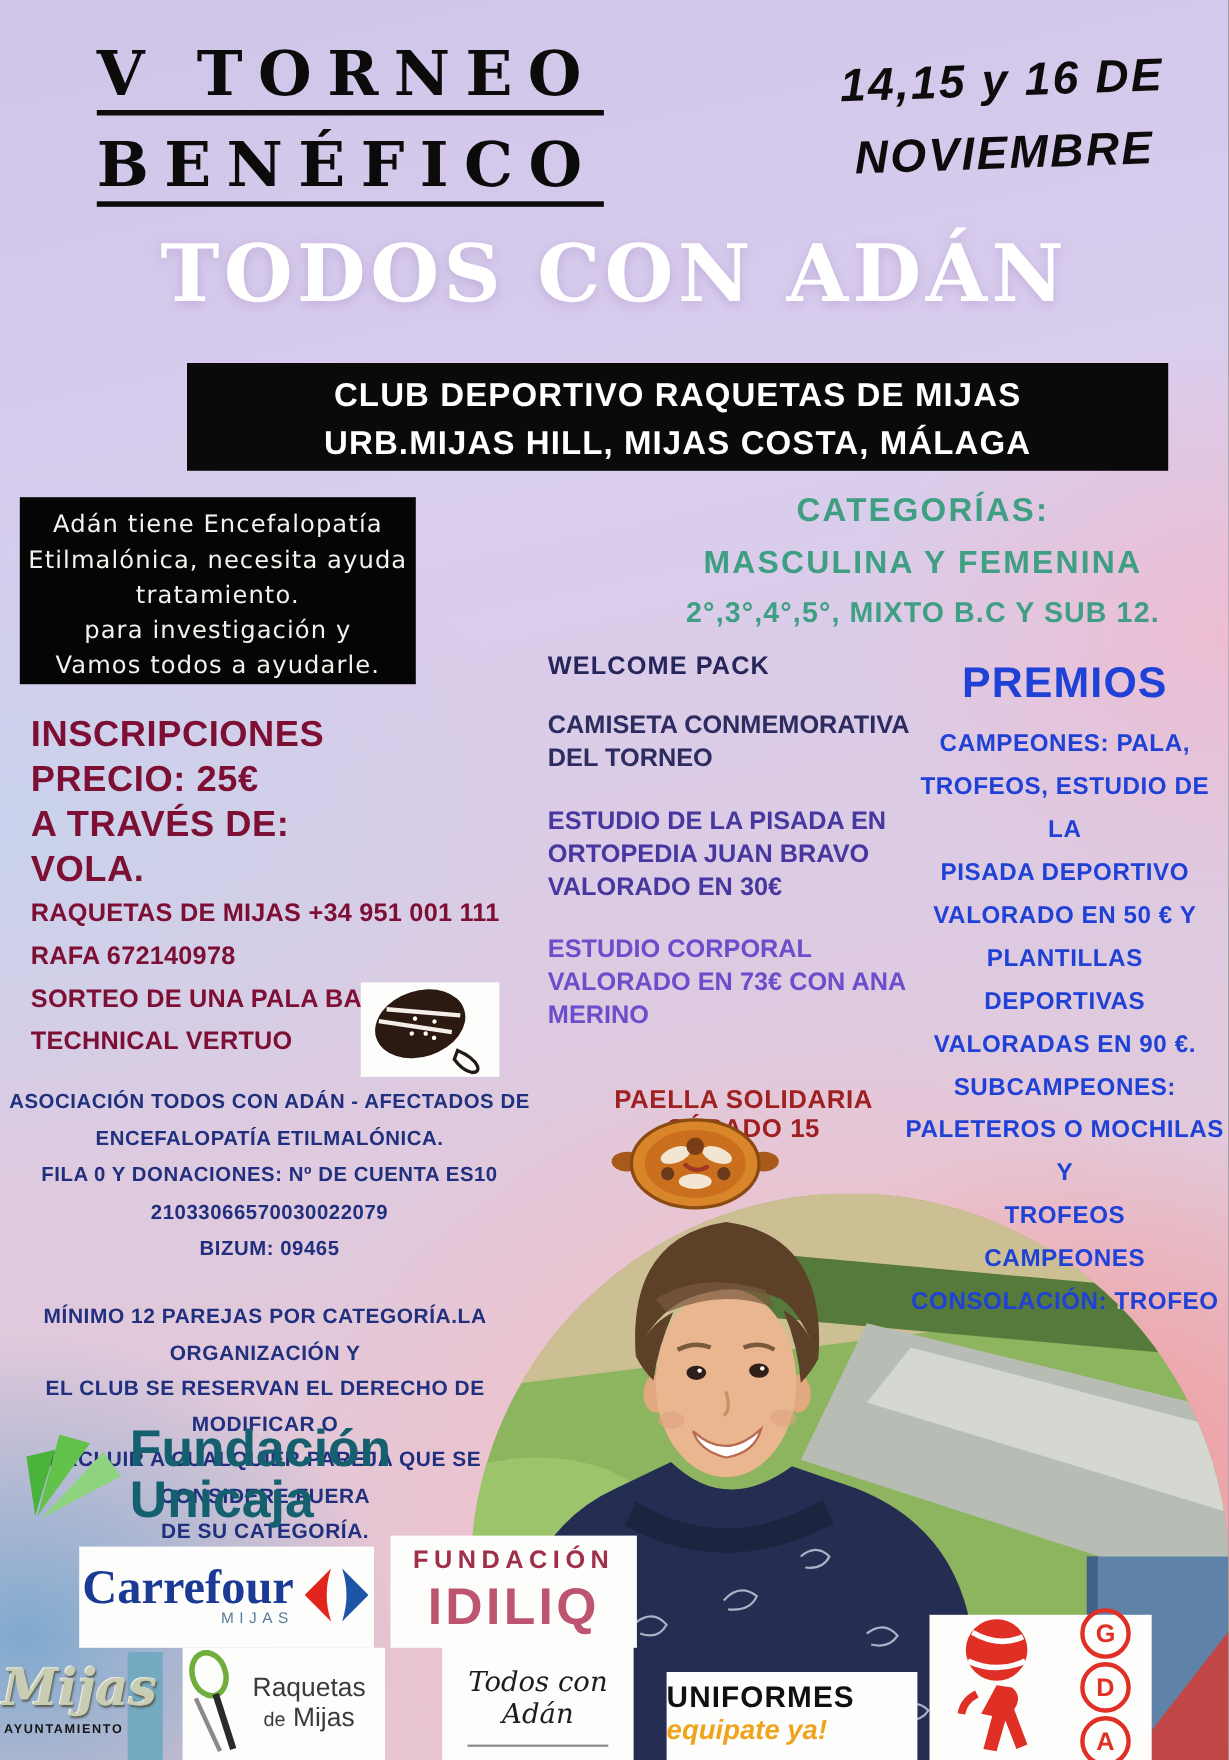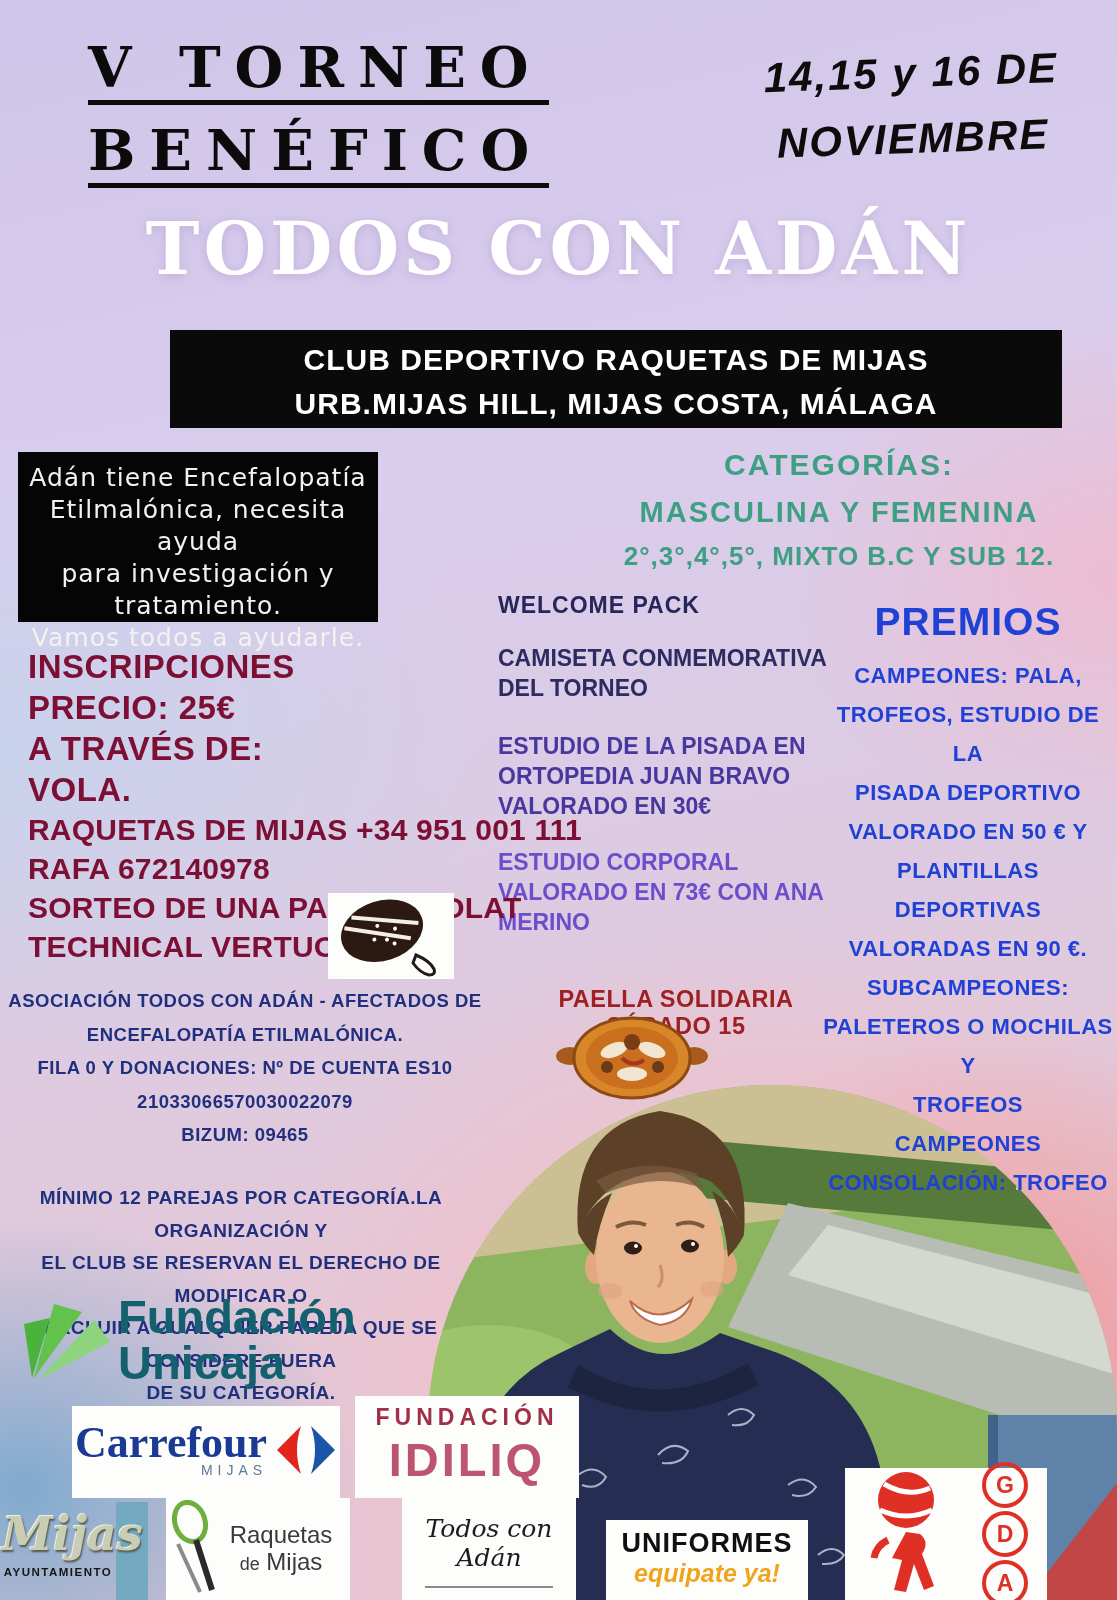--- a/index.html
+++ b/index.html
@@ -21,40 +21,40 @@
     display:inline-block;padding:0 6px 2px 0;margin-bottom:14px;}
   .dates{left:742px;top:40px;width:340px;color:#0d0c0c;font-weight:bold;font-style:italic;
     font-size:42px;line-height:66px;letter-spacing:2px;transform:rotate(-2deg);text-align:center;}
   .main-title{left:0;top:206px;width:1117px;text-align:center;color:#ffffff;
     font-family:"DejaVu Serif",serif;font-weight:bold;font-size:72px;letter-spacing:4px;
     text-shadow:0 2px 10px rgba(175,150,200,.55);}
   .venue{left:170px;top:330px;width:892px;height:98px;background:#0a0a0a;color:#fff;
     text-align:center;font-weight:bold;font-size:30px;line-height:44px;letter-spacing:1px;
     padding-top:8px;box-sizing:border-box;}
   .about{left:18px;top:452px;width:360px;height:170px;background:#050505;color:#f5f2ee;
-    text-align:center;font-family:"DejaVu Sans",sans-serif;font-size:25px;line-height:32px;
+    text-align:center;font-family:"DejaVu Sans",sans-serif;font-size:22px;line-height:32px;
     padding-top:10px;box-sizing:border-box;letter-spacing:1px;}
   .cats{left:565px;top:448px;width:548px;text-align:center;color:#3f9f82;font-weight:bold;}
   .cats .h{font-size:30px;letter-spacing:2px;margin-bottom:14px;}
   .cats .l1{font-size:29px;letter-spacing:2px;margin-bottom:12px;}
   .cats .l2{font-size:26px;letter-spacing:1px;}
   
   .wpack{left:498px;top:592px;width:345px;text-align:left;font-weight:bold;}
   .wpack .h{color:#26265a;font-size:23px;letter-spacing:1px;margin-bottom:24px;}
   .wpack .i1{color:#2c2c60;font-size:23px;line-height:30px;margin-bottom:28px;}
   .wpack .i2{color:#46389e;font-size:23px;line-height:30px;margin-bottom:26px;}
   .wpack .i3{color:#6a4ecb;font-size:23px;line-height:30px;}
   
   .premios{left:822px;top:600px;width:292px;text-align:center;color:#1f41d6;font-weight:bold;z-index:3;}
   .premios .h{font-size:39px;letter-spacing:1px;margin-bottom:12px;}
   .premios .ln{font-size:22px;line-height:39px;letter-spacing:.5px;}
   
   .insc{left:28px;top:646px;color:#7c0f33;font-weight:bold;z-index:2;}
   .insc .big{font-size:33px;line-height:41px;letter-spacing:.5px;}
-  .insc .sm{font-size:30px;line-height:39px;letter-spacing:.2px;}
+  .insc .sm{font-size:23px;line-height:39px;letter-spacing:.2px;}
   .racket-card{left:328px;top:893px;width:126px;height:86px;background:#fdfdfb;z-index:2;}
   
   .asoc{left:8px;top:984px;width:474px;text-align:center;color:#20307e;font-weight:bold;
     font-size:18.5px;line-height:33.5px;letter-spacing:.5px;}
   
   .paella-t{left:508px;top:986px;width:336px;text-align:center;color:#9e2020;font-weight:bold;
     font-size:23.5px;letter-spacing:.5px;z-index:3;}
   .paella-i{left:552px;top:1012px;z-index:3;}
   
   .disc{left:-16px;top:1182px;width:514px;text-align:center;color:#20307e;font-weight:bold;
@@ -79,21 +79,21 @@
   .mj-name{font-family:"DejaVu Serif",serif;font-style:italic;font-weight:bold;font-size:46px;
     color:#c9cdb4;text-shadow:1px 2px 2px #55584a, -1px -1px 0 #eef0e4;line-height:64px;}
   .mj-sub{font-size:11.5px;font-weight:bold;color:#151515;letter-spacing:1.5px;}
   .bluestrip{left:116px;top:1502px;width:32px;height:98px;background:#74a9c2;z-index:3;}
   .raquetas{left:166px;top:1498px;width:184px;height:102px;display:flex;align-items:center;padding:4px;}
   .rq-tx{flex:1;text-align:center;color:#3a3a3a;font-size:24px;line-height:27px;}
   .rq-tx .de{font-size:18px;}
   .adan-card{left:402px;top:1488px;width:174px;height:112px;text-align:center;padding-top:26px;}
   .sig{font-family:"DejaVu Serif",serif;font-style:italic;font-size:25px;color:#1c1c1c;}
   .sig-line{width:128px;height:2px;background:#8a8a8a;margin:14px auto 0;}
-  .uniformes{left:606px;top:1520px;width:202px;height:80px;text-align:center;padding-top:8px;}
+  .uniformes{left:606px;top:1520px;width:228px;height:80px;text-align:left;padding-top:8px;}
   .uf-l1{font-size:27px;font-weight:900;color:#101010;letter-spacing:1px;}
   .uf-l2{font-size:25px;font-weight:bold;font-style:italic;color:#f0a31c;}
   .club{left:845px;top:1468px;width:202px;height:132px;display:flex;align-items:center;justify-content:space-around;padding:4px;}
   .circ{width:38px;height:38px;border:4px solid #e03026;border-radius:50%;color:#e03026;
     font-weight:900;font-size:23px;line-height:38px;text-align:center;margin:3px 0;}
 </style>
 </head>
 <body>
 
 <div class="poster">
@@ -110,22 +110,22 @@
   <div class="abs main-title">TODOS CON ADÁN</div>
 
   <div class="abs venue">
     <div>CLUB DEPORTIVO RAQUETAS DE MIJAS</div>
     <div>URB.MIJAS HILL, MIJAS COSTA, MÁLAGA</div>
   </div>
 
   <div class="abs about">
     <div>Adán tiene Encefalopatía</div>
     <div>Etilmalónica, necesita ayuda</div>
+    <div>tratamiento.</div>
     <div>para investigación y</div>
-    <div>tratamiento.</div>
     <div>Vamos todos a ayudarle.</div>
   </div>
 
   <div class="abs cats">
     <div class="h">CATEGORÍAS:</div>
     <div class="l1">MASCULINA Y FEMENINA</div>
     <div class="l2">2°,3°,4°,5°, MIXTO B.C  Y SUB 12.</div>
   </div>
 
   <div class="abs wpack">

